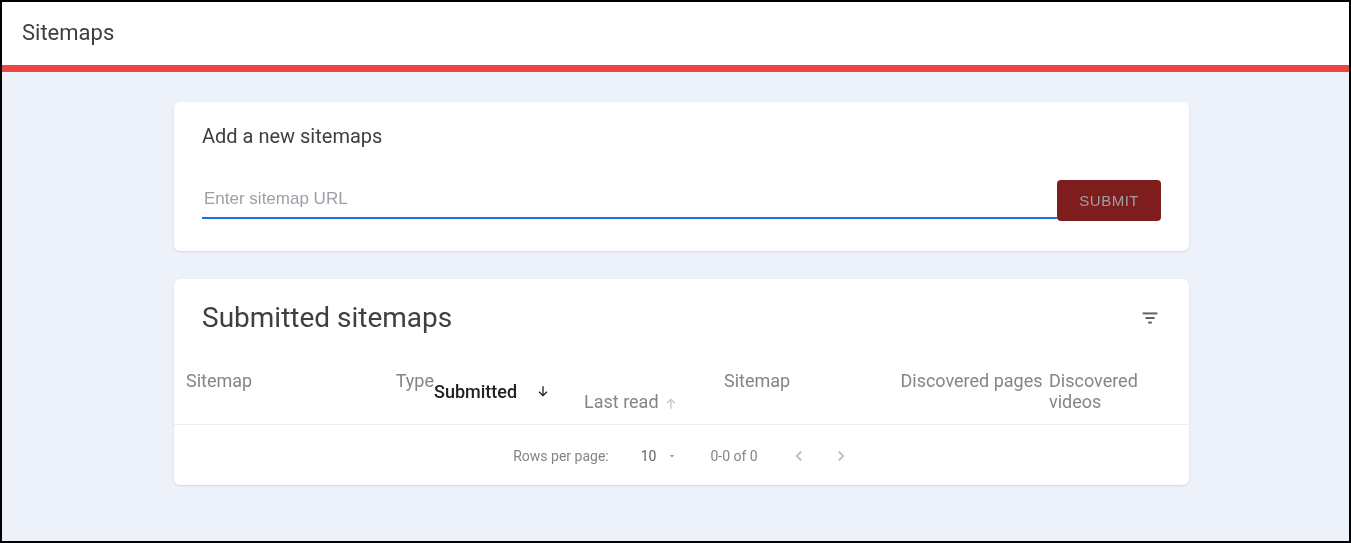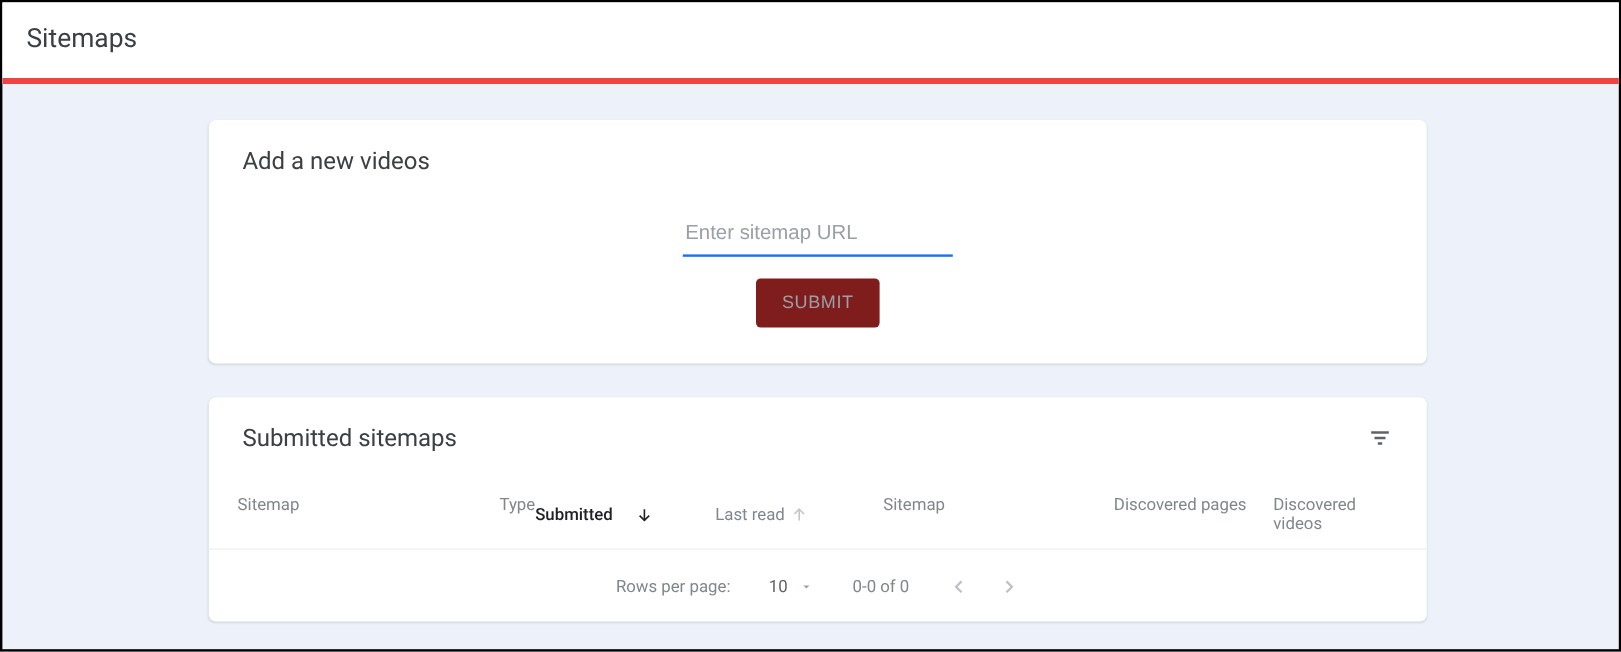--- a/index.html
+++ b/index.html
@@ -17,21 +17,21 @@
     .frame {
       background: #edf1f9;
       width: 1347px;
       height: 539px;
       margin: 2px;
       position: relative;
     }
     .header {
       background: #fff;
       padding: 18px 20px 20px;
-      border-bottom: 5px solid #ef4444;
+      border-bottom: 7px solid #ef4444;
     }
     .header-title {
       font-size: 22px;
       color: #3c4043;
       font-weight: 400;
     }
     .content {
       padding: 30px 160px 0 172px;
     }
     .card {
@@ -44,22 +44,20 @@
     .card-title {
       font-size: 20px;
       color: #3c4043;
       font-weight: 400;
       padding: 22px 28px 0 28px;
     }
     .add-row {
       display: flex;
       align-items: center;
       padding: 32px 28px 30px 28px;
-      gap: 18px;
-      flex-direction: column;
     }
     .sitemap-input {
       flex: 1;
       border: none;
       border-bottom: 2px solid #1a73e8;
       font-size: 17px;
       color: #3c4043;
       padding: 6px 2px 8px 2px;
       outline: none;
       background: transparent;
@@ -78,41 +76,41 @@
       cursor: pointer;
       font-weight: 500;
     }
     .submitted-title-row {
       display: flex;
       justify-content: space-between;
       align-items: center;
       padding: 22px 28px 0 28px;
     }
     .submitted-title {
-      font-size: 20px;
+      font-size: 28px;
       color: #3c4043;
       font-weight: 400;
     }
     .filter-icon {
       width: 22px;
       height: 22px;
       cursor: pointer;
       color: #5f6368;
     }
     .table-header {
       display: flex;
-      padding: 36px 28px 12px 24px;
-      font-size: 14px;
+      padding: 36px 28px 12px 12px;
+      font-size: 18px;
       color: #80868b;
       border-bottom: 1px solid #eee;
     }
     .col-sitemap { width: 130px; }
     .col-type { width: 118px; text-align: right; }
     .col-submitted { width: 150px; color: #202124; font-weight: 500; display: flex; align-items: center; gap: 18px; }
-    .col-lastread { width: 140px; display: flex; align-items: center; gap: 4px; }
+    .col-lastread { width: 140px; display: flex; align-items: flex-end; gap: 4px; }
     .col-status { width: 170px; }
     .col-pages { width: 155px; text-align: center; }
     .col-videos { flex: 1; text-align: left; padding-right: 10px; }
     .sort-arrow {
       width: 16px;
       height: 16px;
     }
     .sort-arrow-light {
       color: #c4c7c5;
     }
@@ -147,21 +145,21 @@
 <body>
 
 <div class="frame">
   <div class="header">
     <div class="header-title">Sitemaps</div>
   </div>
 
   <div class="content">
 
     <div class="card">
-      <div class="card-title">Add a new videos</div>
+      <div class="card-title">Add a new sitemaps</div>
       <div class="add-row">
         <input class="sitemap-input" type="text" placeholder="Enter sitemap URL" style="">
         <button class="submit-btn">SUBMIT</button>
       </div>
     </div>
 
     <div class="card">
       <div class="submitted-title-row">
         <div class="submitted-title">Submitted sitemaps</div>
         <svg class="filter-icon" viewBox="0 0 24 24" fill="none" stroke="currentColor" stroke-width="2.2">

